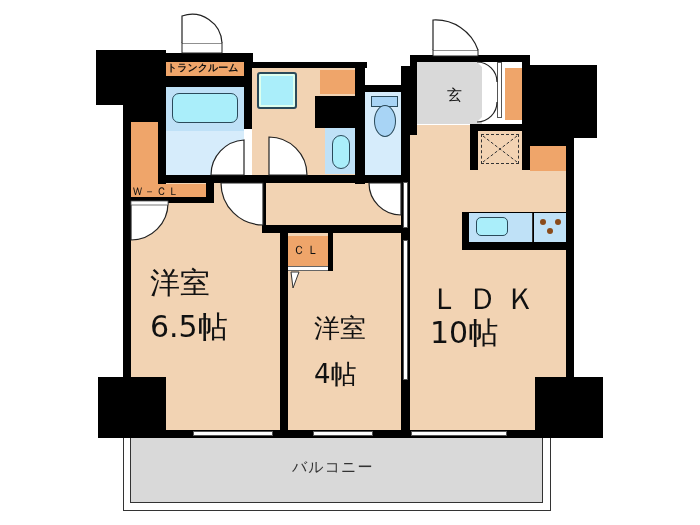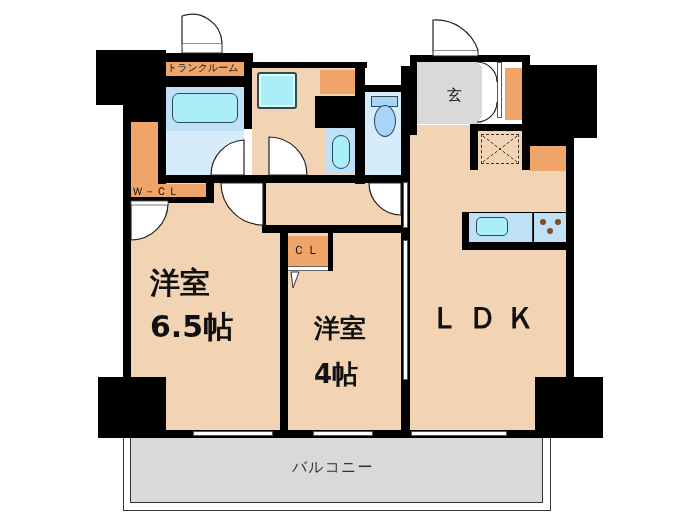--- a/index.html
+++ b/index.html
@@ -6,21 +6,21 @@
   body{width:700px;height:525px;position:relative;overflow:hidden;font-family:"DejaVu Sans","Liberation Sans",sans-serif;}
   .abs{position:absolute;box-sizing:border-box;}
   .blk{background:#000;}
   .room{background:#f2d3b3;}
   .orange{background:#efa56a;}
   .wet{background:#d6ecfb;}
   .wet2{background:#bfe1f7;}
   .gray{background:#d9d9d9;}
   .white{background:#fff;}
   .lbl{position:absolute;color:#111;white-space:nowrap;line-height:1;}
-  .room-big{font-size:30px;font-weight:bold;letter-spacing:0px;}
+  .room-big{font-size:30px;font-weight:normal;letter-spacing:0px;}
   .small{font-size:11px;letter-spacing:1px;}
   svg{position:absolute;left:0;top:0;overflow:visible;}
 </style>
 </head>
 <body>
 
 <div class="abs" style="left:0;top:0;width:700px;height:525px;">
 
   <div class="abs white" style="left:123px;top:436px;width:428px;height:75px;border:1.5px solid #333;border-top:none;"></div>
   <div class="abs gray" style="left:130px;top:438px;width:413px;height:65px;border:1.5px solid #333;border-top:none;"></div>
@@ -30,21 +30,21 @@
   <div class="abs room" style="left:287px;top:232px;width:114px;height:200px;"></div>
   <div class="abs room" style="left:265px;top:180px;width:140px;height:46px;"></div>
   <div class="abs room" style="left:410px;top:125px;width:157px;height:307px;"></div>
   <div class="abs room" style="left:252px;top:64px;width:104px;height:112px;"></div>
 
   <div class="abs orange" style="left:131px;top:122px;width:30px;height:68px;"></div>
   <div class="abs orange" style="left:131px;top:184px;width:75px;height:15px;"></div>
   <span class="lbl small" style="left:132px;top:186px;font-size:11px;">Ｗ－ＣＬ</span>
 
   <div class="abs orange" style="left:166px;top:62px;width:78px;height:14px;"></div>
-  <span class="lbl" style="left:167px;top:63px;font-size:10px;">トランクルーム</span>
+  <span class="lbl" style="left:167px;top:63px;font-size:10px;font-weight:bold;">トランクルーム</span>
 
   <div class="abs wet2" style="left:166px;top:87px;width:78px;height:44px;"></div>
   <div class="abs wet" style="left:166px;top:131px;width:78px;height:44px;"></div>
   <div class="abs" style="left:172px;top:93px;width:66px;height:30px;background:#aaeefa;border:1.5px solid #2a4a5a;border-radius:7px;"></div>
 
   <div class="abs" style="left:257px;top:72px;width:40px;height:37px;background:#aaeefa;border:2px solid #2a4a5a;border-radius:3px;box-shadow:inset 0 0 0 2px #dfe;"></div>
   <div class="abs orange" style="left:320px;top:70px;width:36px;height:24px;"></div>
   <div class="abs wet2" style="left:325px;top:128px;width:30px;height:46px;"></div>
   <div class="abs" style="left:332px;top:135px;width:18px;height:34px;background:#aaeefa;border:1.5px solid #2a4a5a;border-radius:9px;"></div>
 
@@ -167,15 +167,16 @@
 
   <div class="lbl room-big" style="left:150px;top:268px;">
     <div>洋室</div>
     <div style="margin-top:14px;">6.5帖</div>
   </div>
   <div class="lbl room-big" style="left:314px;top:315px;font-size:26px;">
     <div>洋室</div>
     <div style="margin-top:20px;">4帖</div>
   </div>
   <div class="lbl room-big" style="left:430px;top:284px;">
-    <div style="letter-spacing:8px;margin-top:19px;">ＬＤＫ</div>
+    <div style="letter-spacing:8px;">ＬＤＫ</div>
+    <div style="margin-top:4px;">10帖</div>
   </div>
 </div>
 
 </body></html>

